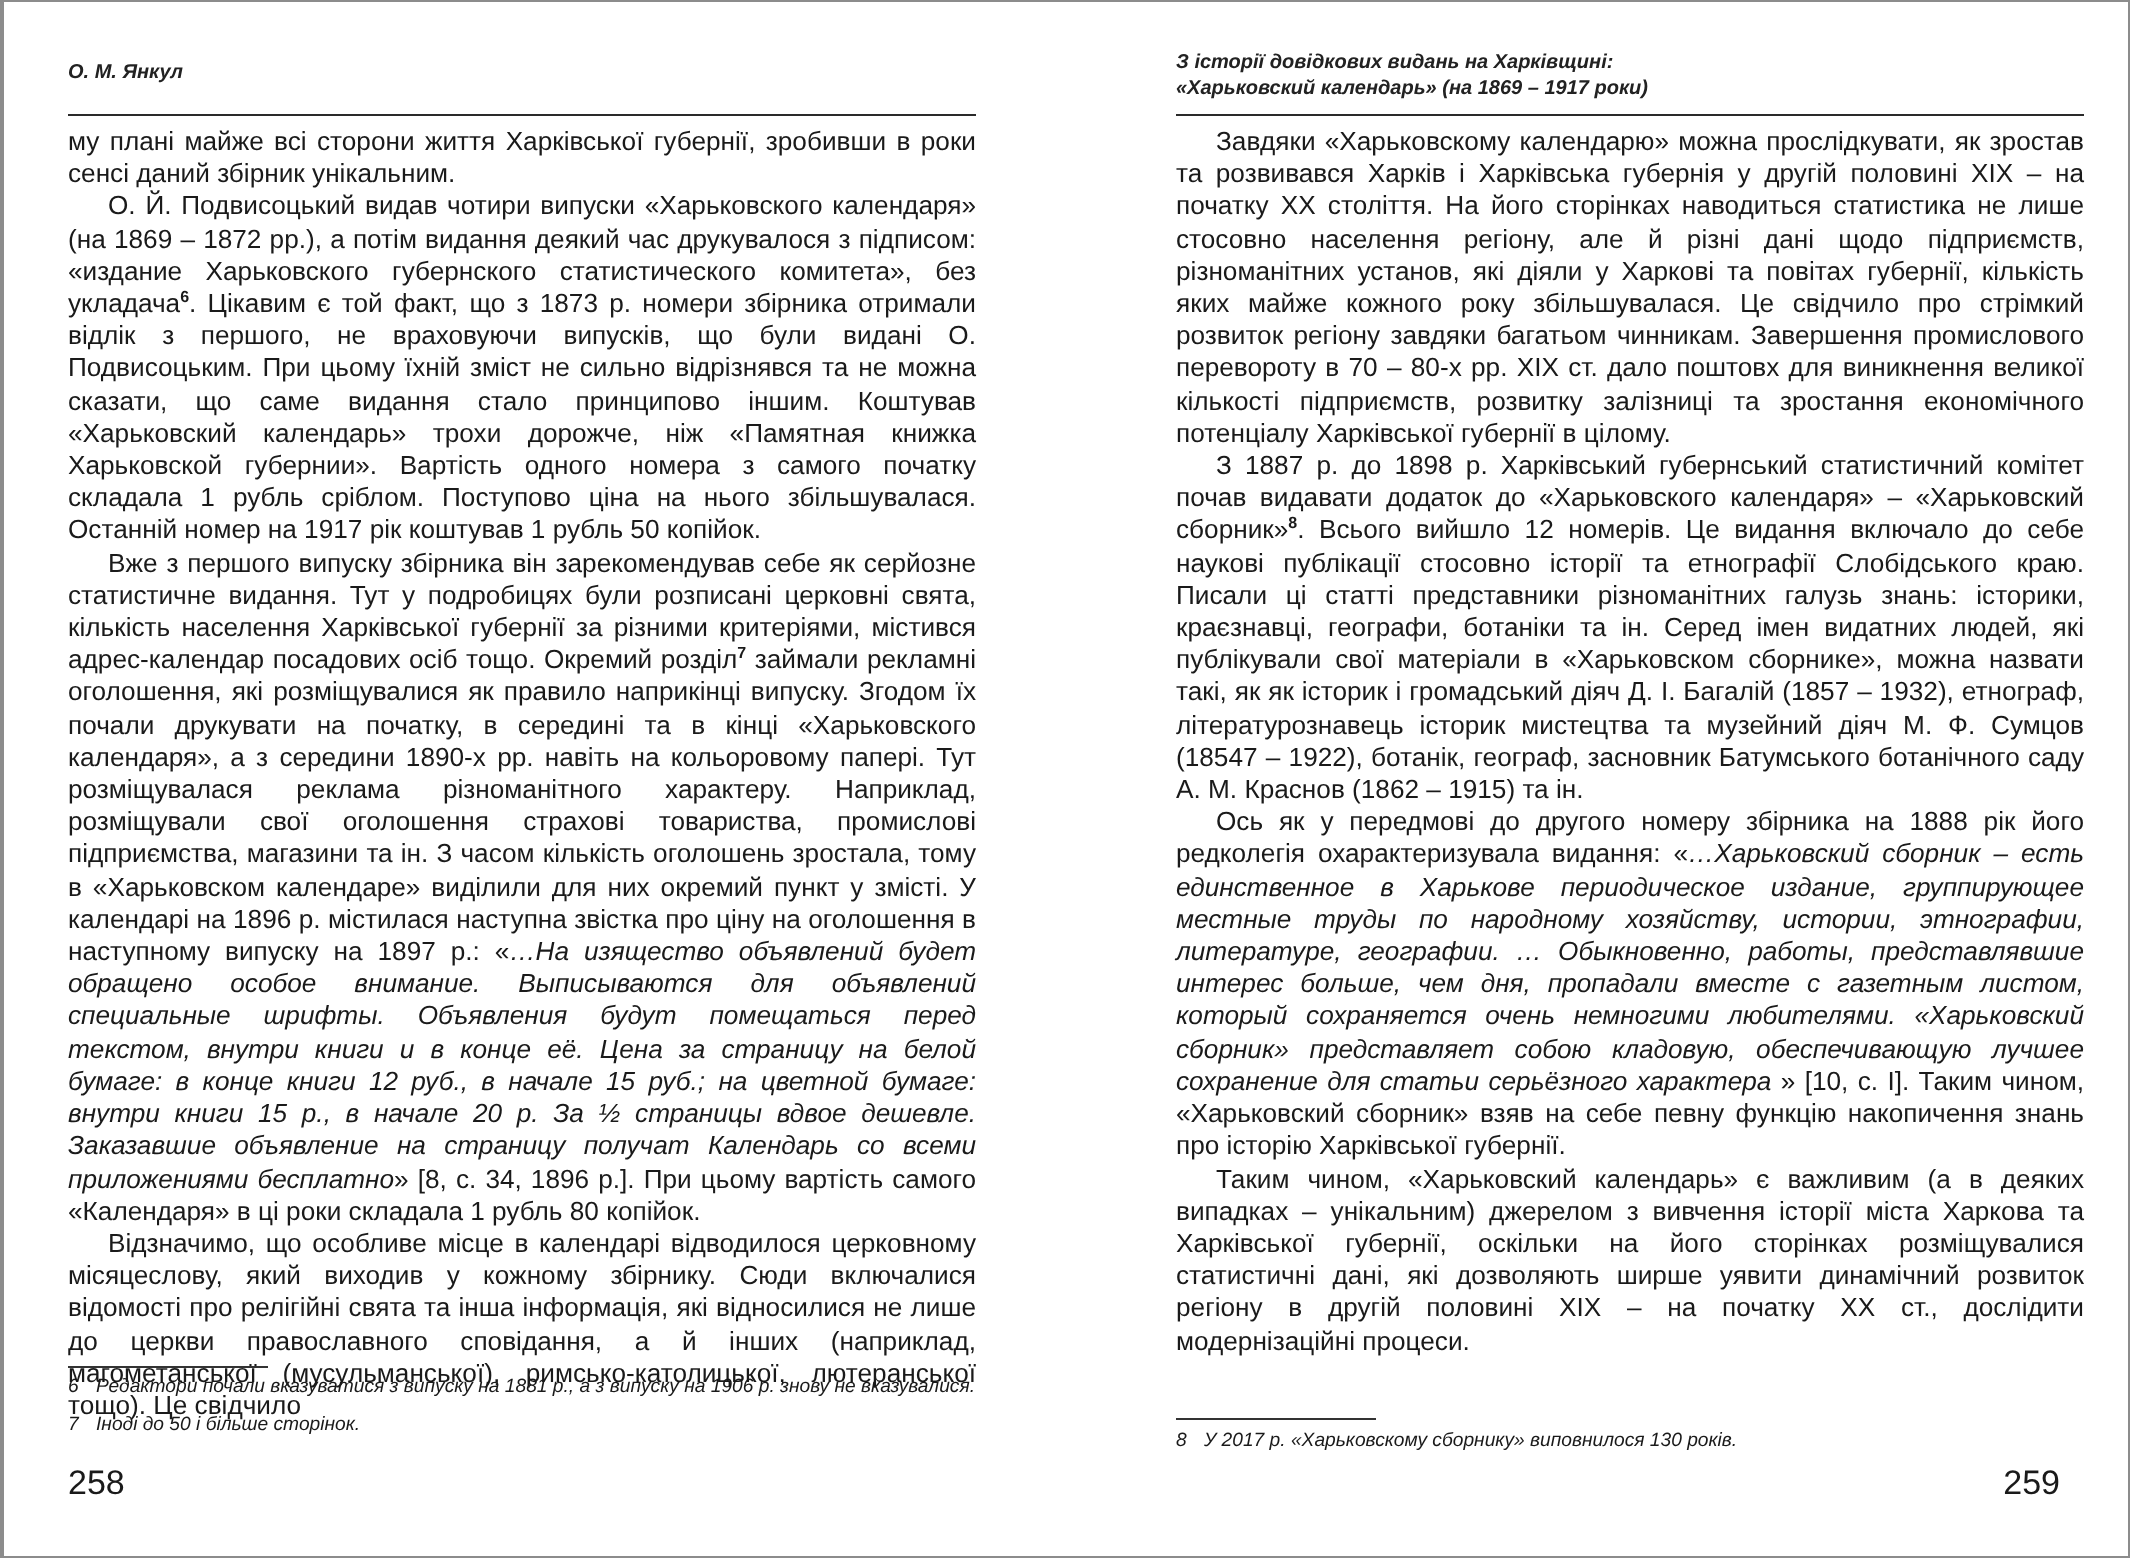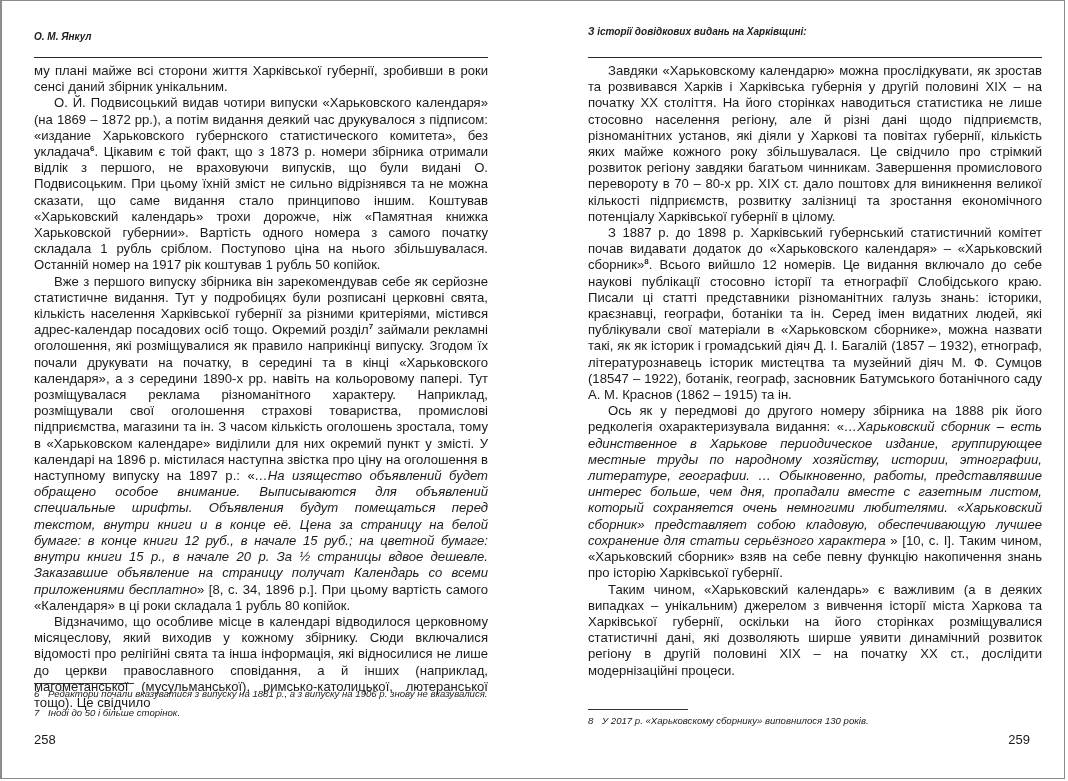--- a/index.html
+++ b/index.html
@@ -33,21 +33,21 @@
   .body-text p.indent { text-indent: 20px; }
   .body-text em { }
   .body-text sup { font-size: 8px; font-weight: bold; line-height: 0; vertical-align: 5px; }
 
   .fn-rule { position: absolute; left: 0; width: 100px; border-top: 1px solid #333; }
   .footnotes { position: absolute; left: 0; width: 454px; font-size: 9.6px; line-height: 11.6px; font-style: italic; }
   .footnote { display: flex; margin-bottom: 7px; }
   .fn-num { width: 14px; flex: 0 0 14px; font-style: italic; }
   .fn-text { flex: 1; text-align: justify; }
 
-  .page-number { position: absolute; top: 731px; font-size: 13px; color: #1a1a1a; }
+  .page-number { position: absolute; top: 731px; font-size: 17px; color: #1a1a1a; }
   .page.left .page-number { left: 0; }
   .page.right .page-number { right: 12px; }
 </style>
 </head>
 <body>
 
 <div class="spread">
 
   <section class="page left">
     <div class="running-head">О. М. Янкул</div>
@@ -68,20 +68,21 @@
           <span class="fn-num">7</span>
           <span class="fn-text">Іноді до 50 і більше сторінок.</span>
         </div>
       </div>
     <div class="page-number">258</div>
   </section>
 
   <section class="page right">
     <div class="running-head">
       <div>З історії довідкових видань на Харківщині:</div>
+      <div>«Харьковский календарь» (на 1869 – 1917 роки)</div>
     </div>
     <div class="head-rule"></div>
     <div class="body-text">
         <p class="indent"><span>Завдяки «Харьковскому календарю» можна прослідкувати, як зростав та розвивався Харків і Харківська губернія у другій половині XIX – на початку XX століття. На його сторінках наводиться статистика не лише стосовно населення регіону, але й різні дані щодо підприємств, різноманітних установ, які діяли у Харкові та повітах губернії, кількість яких майже кожного року збільшувалася. Це свідчило про стрімкий розвиток регіону завдяки багатьом чинникам. Завершення промислового перевороту в 70 – 80-х рр. XIX ст. дало поштовх для виникнення великої кількості підприємств, розвитку залізниці та зростання економічного потенціалу Харківської губернії в цілому.</span></p>
         <p class="indent"><span>З 1887 р. до 1898 р. Харківський губернський статистичний комітет почав видавати додаток до «Харьковского календаря» – «Харьковский сборник»</span><sup>8</sup><span>. Всього вийшло 12 номерів. Це видання включало до себе наукові публікації стосовно історії та етнографії Слобідського краю. Писали ці статті представники різноманітних галузь знань: історики, краєзнавці, географи, ботаніки та ін. Серед імен видатних людей, які публікували свої матеріали в «Харьковском сборнике», можна назвати такі, як як історик і громадський діяч Д. І. Багалій (1857 – 1932), етнограф, літературознавець історик мистецтва та музейний діяч М. Ф. Сумцов (18547 – 1922), ботанік, географ, засновник Батумського ботанічного саду А. М. Краснов (1862 – 1915) та ін.</span></p>
         <p class="indent"><span>Ось як у передмові до другого номеру збірника на 1888 рік його редколегія охарактеризувала видання: «</span><em>…Харьковский сборник – есть единственное в Харькове периодическое издание, группирующее местные труды по народному хозяйству, истории, этнографии, литературе, географии. … Обыкновенно, работы, представлявшие интерес больше, чем дня, пропадали вместе с газетным листом, который сохраняется очень немногими любителями. «Харьковский сборник» представляет собою кладовую, обеспечивающую лучшее сохранение для статьи серьёзного характера</em><span> » [10, с. I]. Таким чином, «Харьковский сборник» взяв на себе певну функцію накопичення знань про історію Харківської губернії.</span></p>
         <p class="indent"><span>Таким чином, «Харьковский календарь» є важливим (а в деяких випадках – унікальним) джерелом з вивчення історії міста Харкова та Харківської губернії, оскільки на його сторінках розміщувалися статистичні дані, які дозволяють ширше уявити динамічний розвиток регіону в другій половині XIX – на початку XX ст., дослідити модернізаційні процеси.</span></p>
       </div>
     <div class="fn-rule" style="top:708px"></div>
     <div class="footnotes" style="top:714px">

